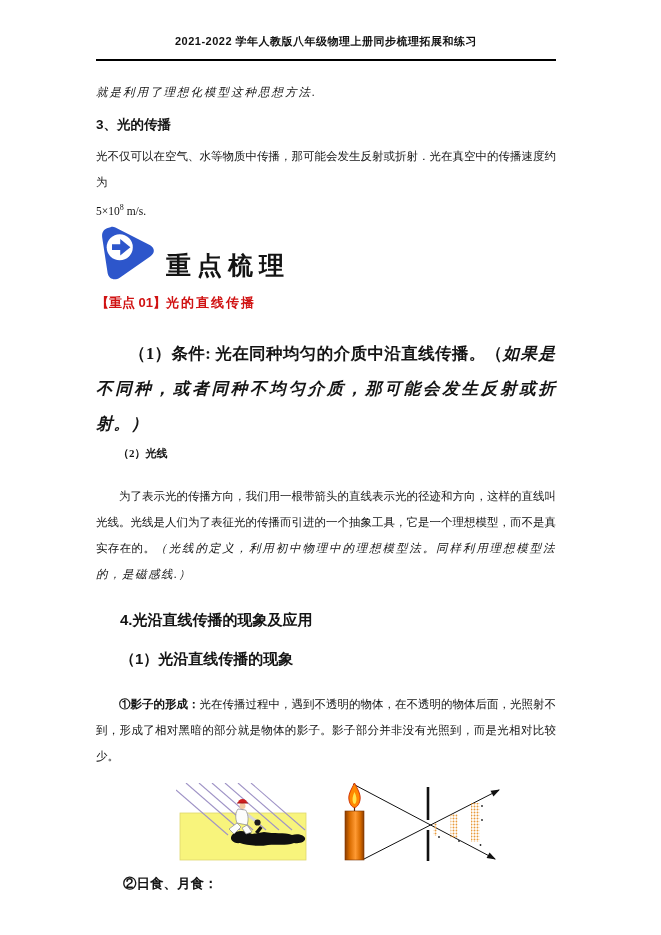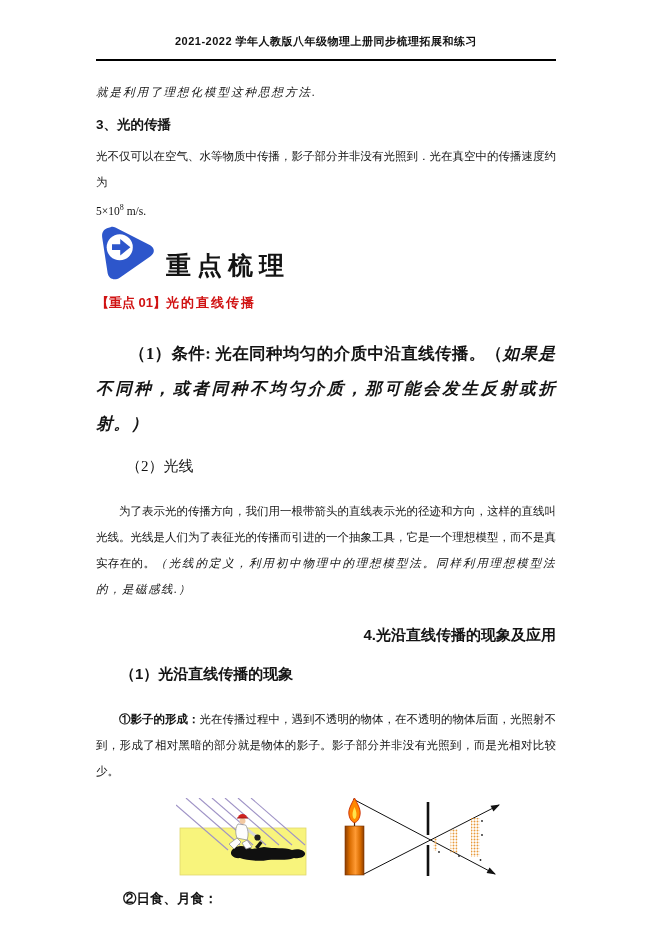--- a/index.html
+++ b/index.html
@@ -25,44 +25,44 @@
   .banner{margin:4px 0 0 2px;display:flex;align-items:flex-end;gap:10px;height:58px;}
   .banner-label{font-size:25px;font-weight:bold;letter-spacing:6px;padding-bottom:4px;}
   
   .key-tag-line{margin:8px 0 0;font-size:13px;font-weight:bold;}
   .key-tag{font-family:"Liberation Sans", sans-serif;}
   .key-topic{letter-spacing:2px;}
   
   .kai-par{margin:24px 0 0;font-size:16.5px;line-height:35px;text-indent:2em;text-align:justify;}
   .kai-lead{font-weight:bold;}
   .kai-note{font-style:italic;font-weight:600;letter-spacing:1px;}
-  .kai-head{margin:16px 0 0;font-size:15px;font-weight:normal;text-indent:2em;}
+  .kai-head{margin:5px 0 0;font-size:11px;font-weight:bold;text-indent:2em;}
   .note-script{font-style:italic;letter-spacing:1.5px;}
-  .h4-sec{margin:24px 0 0;font-family:"Liberation Sans", sans-serif;font-weight:bold;font-size:15px;text-indent:1.6em;text-align:right;}
+  .h4-sec{margin:24px 0 0;font-family:"Liberation Sans", sans-serif;font-weight:bold;font-size:15px;text-indent:1.6em;}
   .h4-sub{margin:20px 0 0;font-family:"Liberation Sans", sans-serif;font-weight:bold;font-size:15px;text-indent:1.6em;}
   .lead-bold{font-family:"Liberation Sans", sans-serif;font-weight:bold;}
   .figures-row{margin:6px 0 0 80px;display:flex;align-items:flex-end;gap:14px;}
   .eclipse-line{margin:8px 0 0;font-size:13.5px;font-weight:bold;font-family:"Liberation Sans", sans-serif;text-indent:2em;}
 </style>
 </head>
 <body>
 
 <div class="page">
 
   <div class="doc-header">
     <div class="title">2021-2022 学年人教版八年级物理上册同步梳理拓展和练习</div>
   </div>
   <div class="content">
     <div class="header-rule"></div>
 
     <p class="script-line">就是利用了理想化模型这种思想方法.</p>
 
     <div class="h-sec">3、光的传播</div>
 
-    <p class="body-par">光不仅可以在空气、水等物质中传播，影子部分并非没有光照到．光在真空中的传播速度约为</p>
+    <p class="body-par">光不仅可以在空气、水等物质中传播，那可能会发生反射或折射．光在真空中的传播速度约为</p>
     <div class="speed-line"><span>5×10</span><sup>8</sup><span> m/s.</span></div>
 
     <div class="banner">
       <span>
         <svg width="58" height="58" viewBox="0 0 60 60">
           <path d="M11 4 C5 5.5 3.5 10 4.5 15 L10 51 C11 57 17.5 59 22.5 55.5 L54 33.5 C59 30 59 25 54 22 L18 3.5 C15 2 13 3 11 4 Z" fill="#2d56cb"></path>
           <circle cx="22.5" cy="24" r="13.5" fill="#ffffff"></circle>
           <path d="M14.5 21 h8.5 v-5.5 l10.5 8.5 -10.5 8.5 v-5.5 h-8.5 z" fill="#2d56cb"></path>
         </svg>
       </span>

